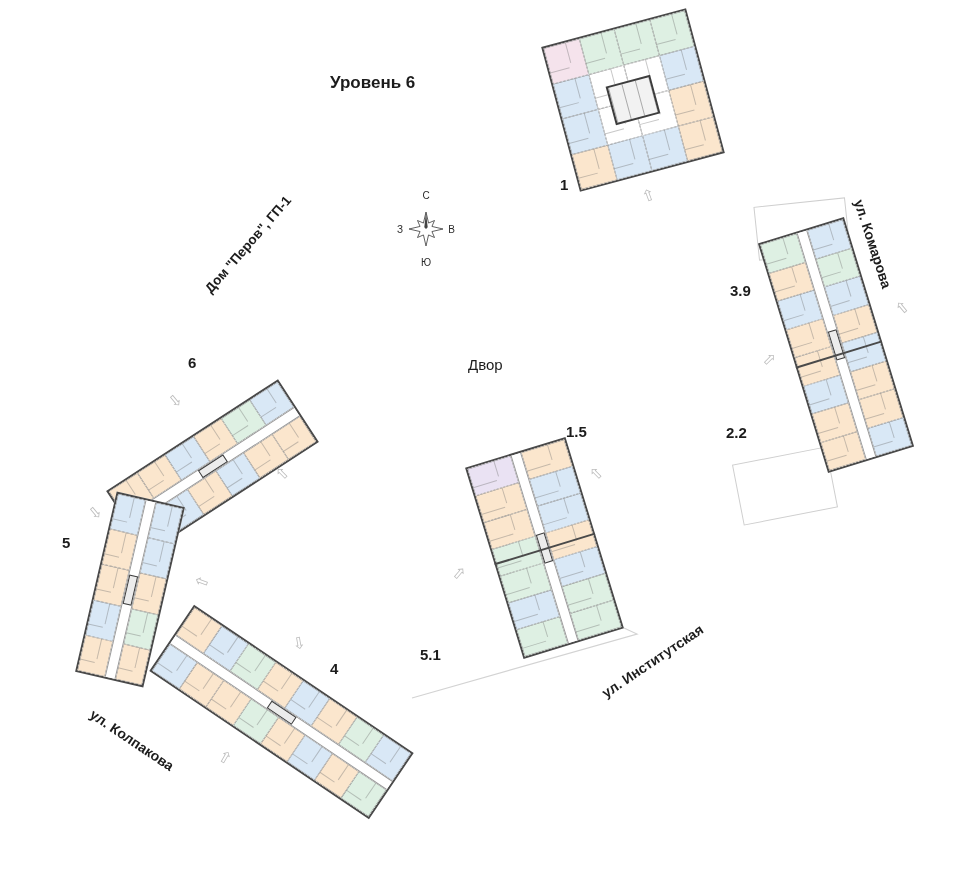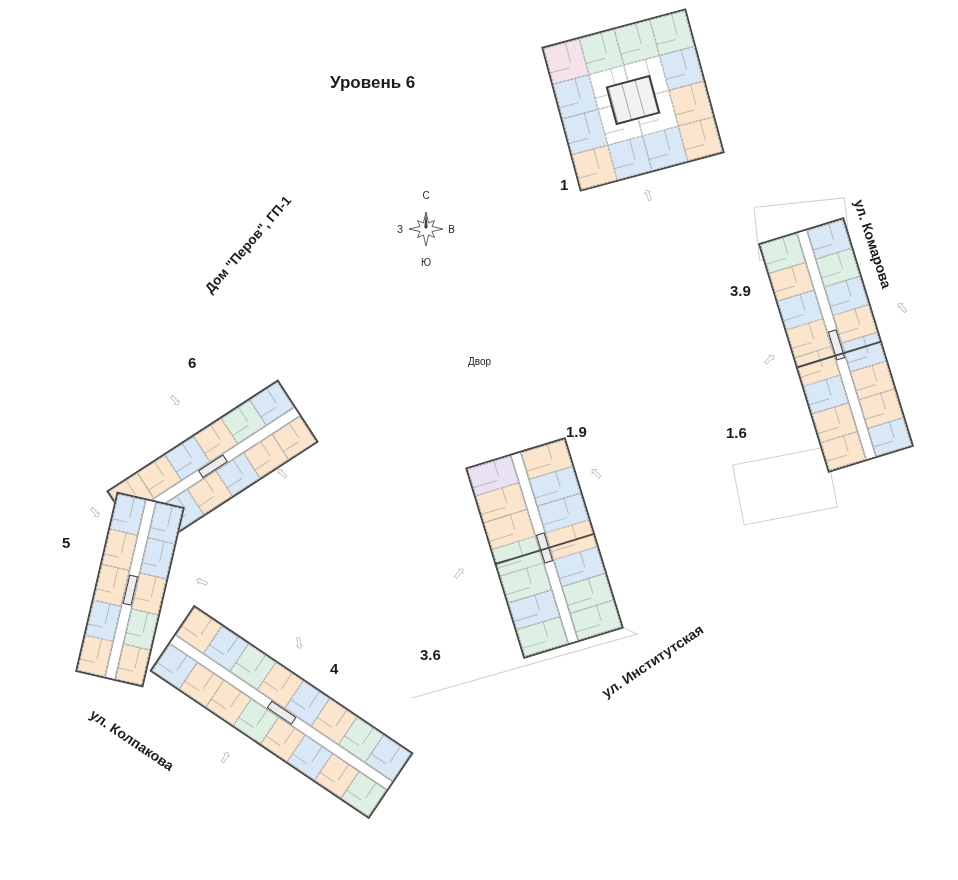--- a/index.html
+++ b/index.html
@@ -10,21 +10,21 @@
     overflow:hidden;
     font-family:"Liberation Sans", sans-serif;
     color:#1c1c1c;
   }
 
   
   .title   { position:absolute; font-size:17px; font-weight:bold; white-space:nowrap; }
   .project { position:absolute; font-size:13.5px; font-weight:bold; white-space:nowrap; text-align:center; }
   .street  { position:absolute; font-size:14px; font-weight:bold; white-space:nowrap; text-align:center; }
   .num     { position:absolute; font-size:15px; font-weight:bold; white-space:nowrap; }
-  .yard    { position:absolute; font-size:10px; white-space:nowrap; }
+  .yard    { position:absolute; font-size:15px; white-space:nowrap; }
 
   
   .compass { position:absolute; left:397px; top:190px; width:58px; height:78px;
              display:flex; flex-direction:column; align-items:center; justify-content:space-between;
              font-size:10px; color:#2a2a2a; }
   .compass .c-mid { display:flex; flex-direction:row; align-items:center; gap:3px; width:100%; justify-content:space-between; }
 
   
   .bld { position:absolute; display:flex; background:#fff; border:2px solid #4a4a4a; }
   .bld.v { flex-direction:row; }
@@ -231,23 +231,23 @@
       <div class="cell" style="background-color: rgb(222, 240, 227);"></div>
       <div class="cell" style="background-color: rgb(251, 230, 205);"></div>
       <div class="cell" style="background-color: rgb(217, 232, 246);"></div>
       <div class="cell" style="background-color: rgb(251, 230, 205);"></div>
       <div class="cell" style="background-color: rgb(222, 240, 227);"></div>
     </div>
 </div>
 
 <div class="num" style="left:560px; top:176px;">1</div>
 <div class="num" style="left:730px; top:282px;">3.9</div>
-<div class="num" style="left:726px; top:424px;">1.6</div>
-<div class="num" style="left:566px; top:423px;">1.9</div>
-<div class="num" style="left:420px; top:646px;">3.6</div>
+<div class="num" style="left:726px; top:424px;">2.2</div>
+<div class="num" style="left:566px; top:423px;">1.5</div>
+<div class="num" style="left:420px; top:646px;">5.1</div>
 <div class="num" style="left:330px; top:660px;">4</div>
 <div class="num" style="left:62px;  top:534px;">5</div>
 <div class="num" style="left:188px; top:354px;">6</div>
 
 <span class="arrow" style="left:642px; top:188px; transform:rotate(-20deg);">⇧</span>
 <span class="arrow" style="left:762px; top:352px; transform:rotate(45deg);">⇧</span>
 <span class="arrow" style="left:896px; top:300px; transform:rotate(-40deg);">⇧</span>
 <span class="arrow" style="left:590px; top:466px; transform:rotate(-45deg);">⇧</span>
 <span class="arrow" style="left:452px; top:566px; transform:rotate(40deg);">⇧</span>
 <span class="arrow" style="left:168px; top:392px; transform:rotate(140deg);">⇧</span>

